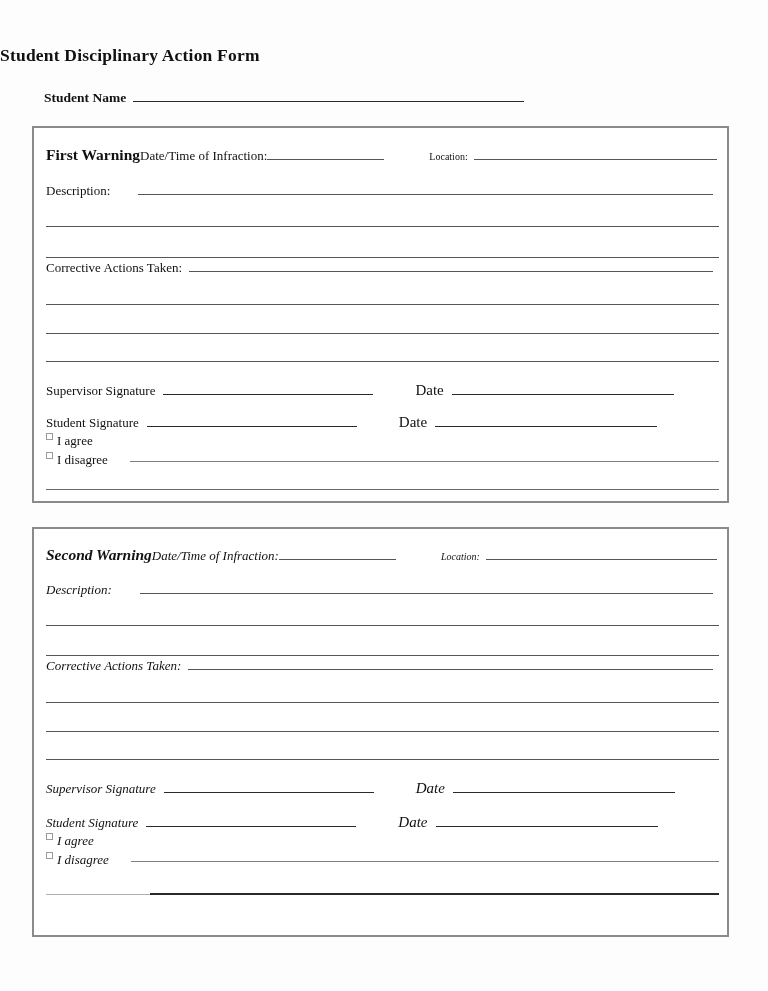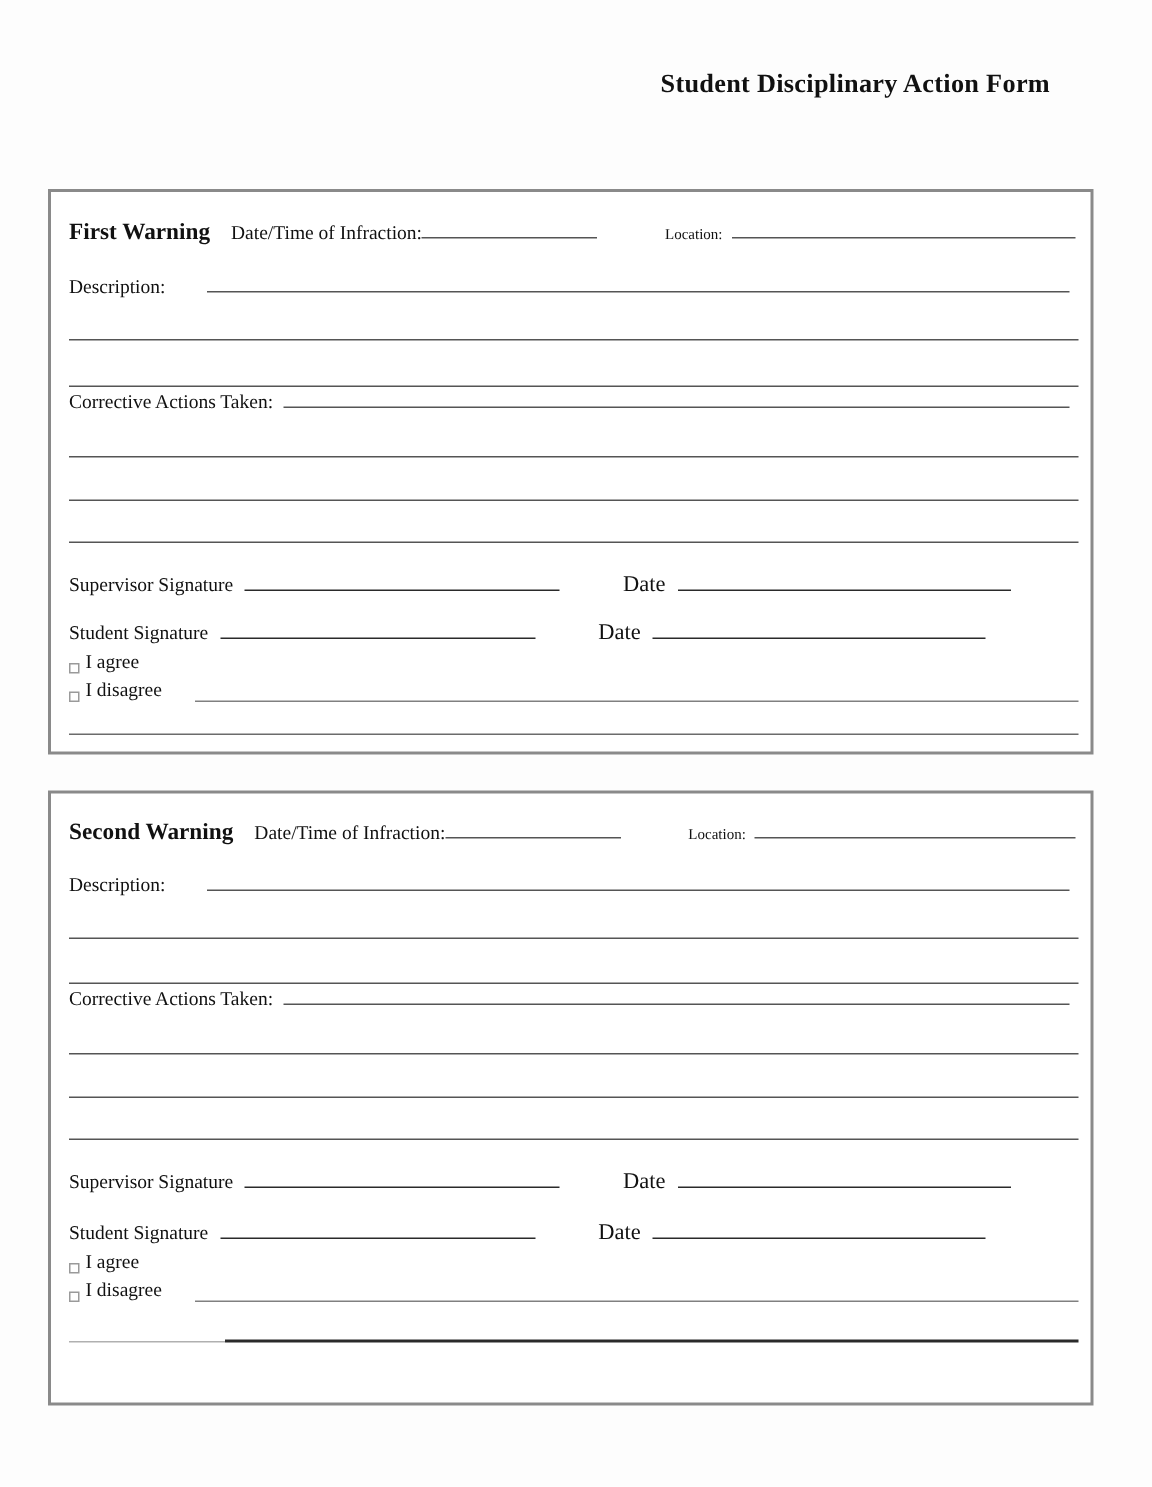--- a/index.html
+++ b/index.html
@@ -22,21 +22,21 @@
     inset: 0;
     background: #fdfdfd;
   }
 
   
   .form-title {
     position: absolute;
     left: 0;
     top: 45px;
     width: 700px;
-    text-align: right;
+    text-align: left;
     font-size: 17.5px;
     font-weight: bold;
     letter-spacing: 0.2px;
   }
 
   
   .student-name-row {
     position: absolute;
     left: 44px;
     top: 90px;
@@ -59,21 +59,21 @@
   
   .section-box {
     position: absolute;
     left: 32px;
     width: 697px;
     box-sizing: border-box;
     border: 2px solid #8a8a8a;
     background: #ffffff;
   }
   #section-first  { top: 126px; height: 377px; }
-  #section-second { top: 527px; height: 410px; }
+  #section-second { top: 527px; height: 410px; font-style: italic; }
 
   .section-inner {
     position: relative;
     width: 100%;
     height: 100%;
   }
 
   
   .sec-header {
     position: absolute;
@@ -83,21 +83,21 @@
     align-items: baseline;
   }
   .sec-title {
     font-size: 15.5px;
     font-weight: bold;
     white-space: nowrap;
   }
   .infraction-label {
     font-size: 13px;
     white-space: nowrap;
-    margin-left: 14px;
+    margin-left: 0;
   }
   .infraction-rule {
     width: 117px;
     border-bottom: 1.2px solid #555;
     height: 10px;
   }
   .location-label {
     font-size: 10px;
     white-space: nowrap;
     margin-left: 45px;
@@ -167,21 +167,21 @@
     border-bottom: 1.2px solid #2a2a2a;
     height: 11px;
   }
 
   
   .check-row {
     position: absolute;
     left: 12px;
     right: 8px;
     display: flex;
-    align-items: flex-end;
+    align-items: flex-start;
   }
   .checkbox {
     width: 7px;
     height: 7px;
     box-sizing: border-box;
     border: 1px solid #9a9a9a;
     background: #ffffff;
     flex: 0 0 auto;
     margin-right: 4px;
   }
@@ -223,20 +223,24 @@
     height: 0;
   }
 </style>
 </head>
 <body>
 
 <div class="page">
 
   <div class="form-title">Student Disciplinary Action Form</div>
 
+  <div class="student-name-row">
+    <span class="student-name-label">Student Name</span>
+    <span class="student-name-rule"></span>
+  </div>
 
   <div class="section-box" id="section-first">
     <div class="section-inner">
 
       <div class="sec-header" style="top:18px;">
         <span class="sec-title">First Warning</span>
         <span class="infraction-label">Date/Time of Infraction:</span>
         <span class="infraction-rule"></span>
         <span class="location-label">Location:</span>
         <span class="location-rule"></span>

